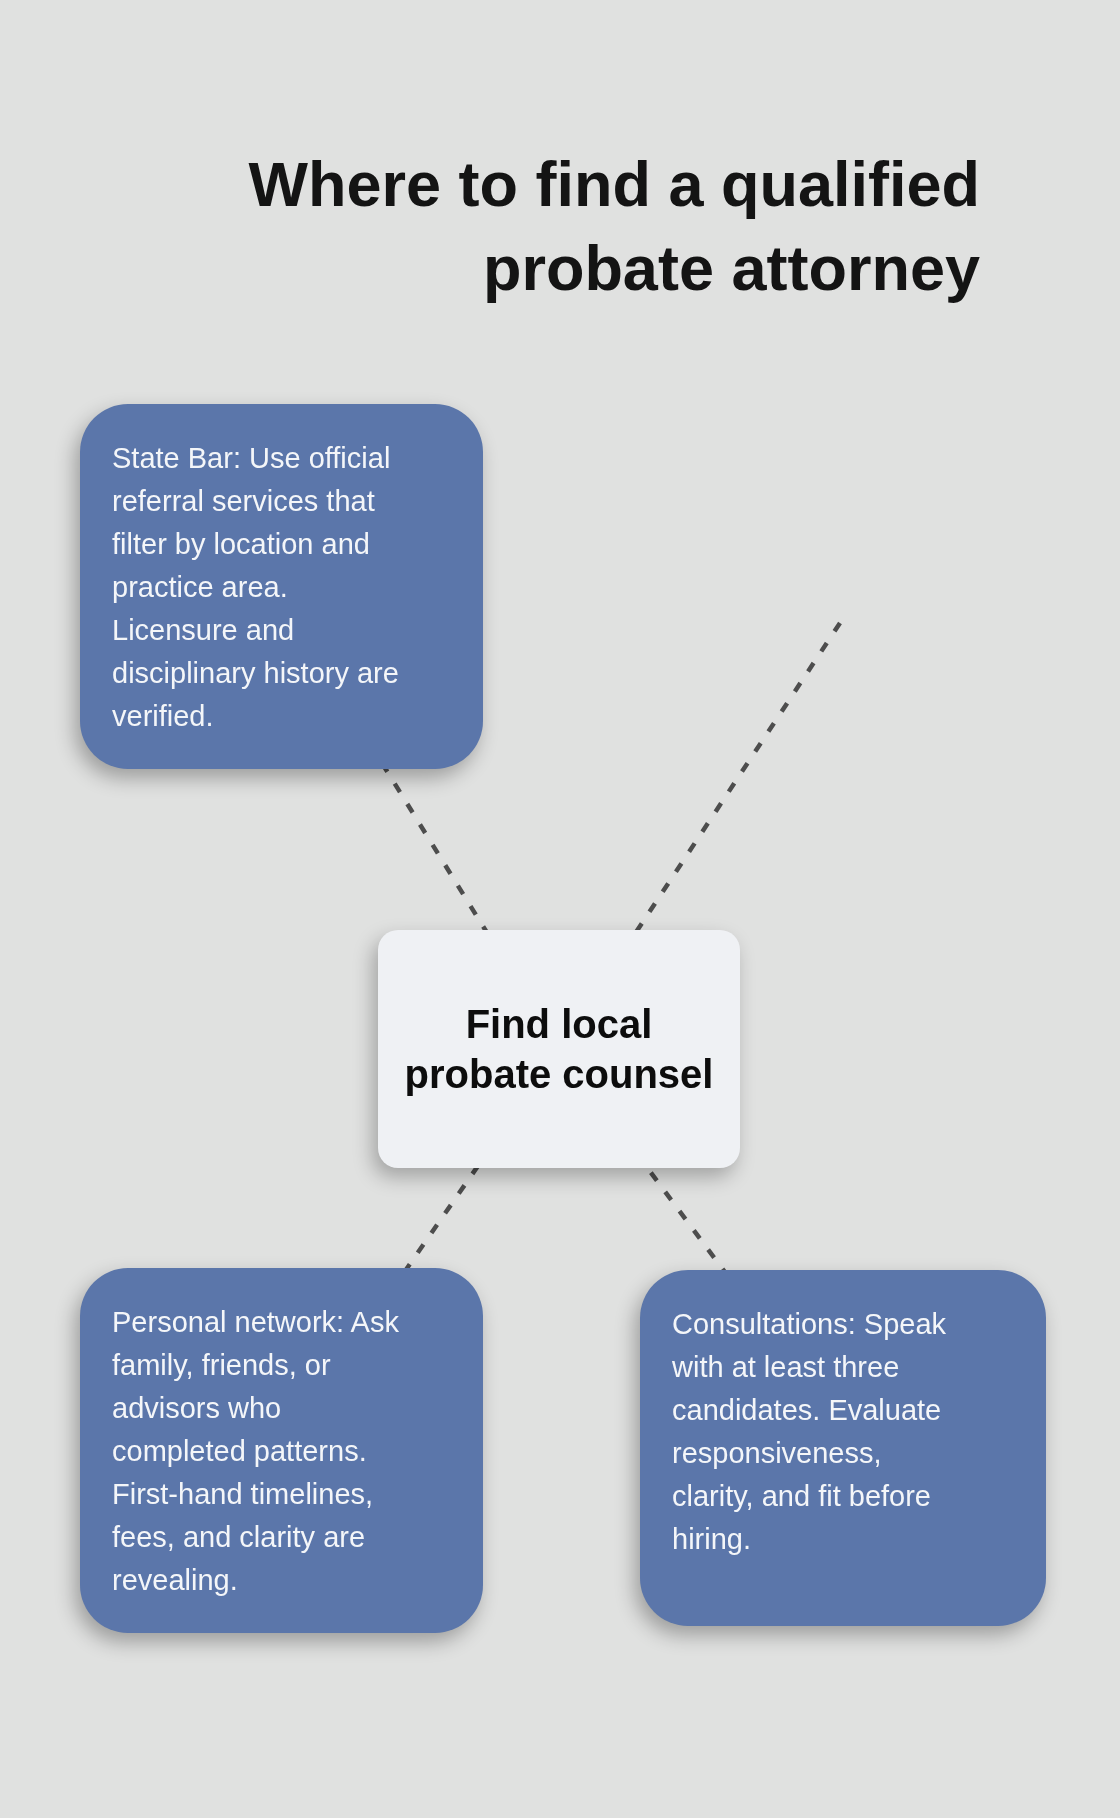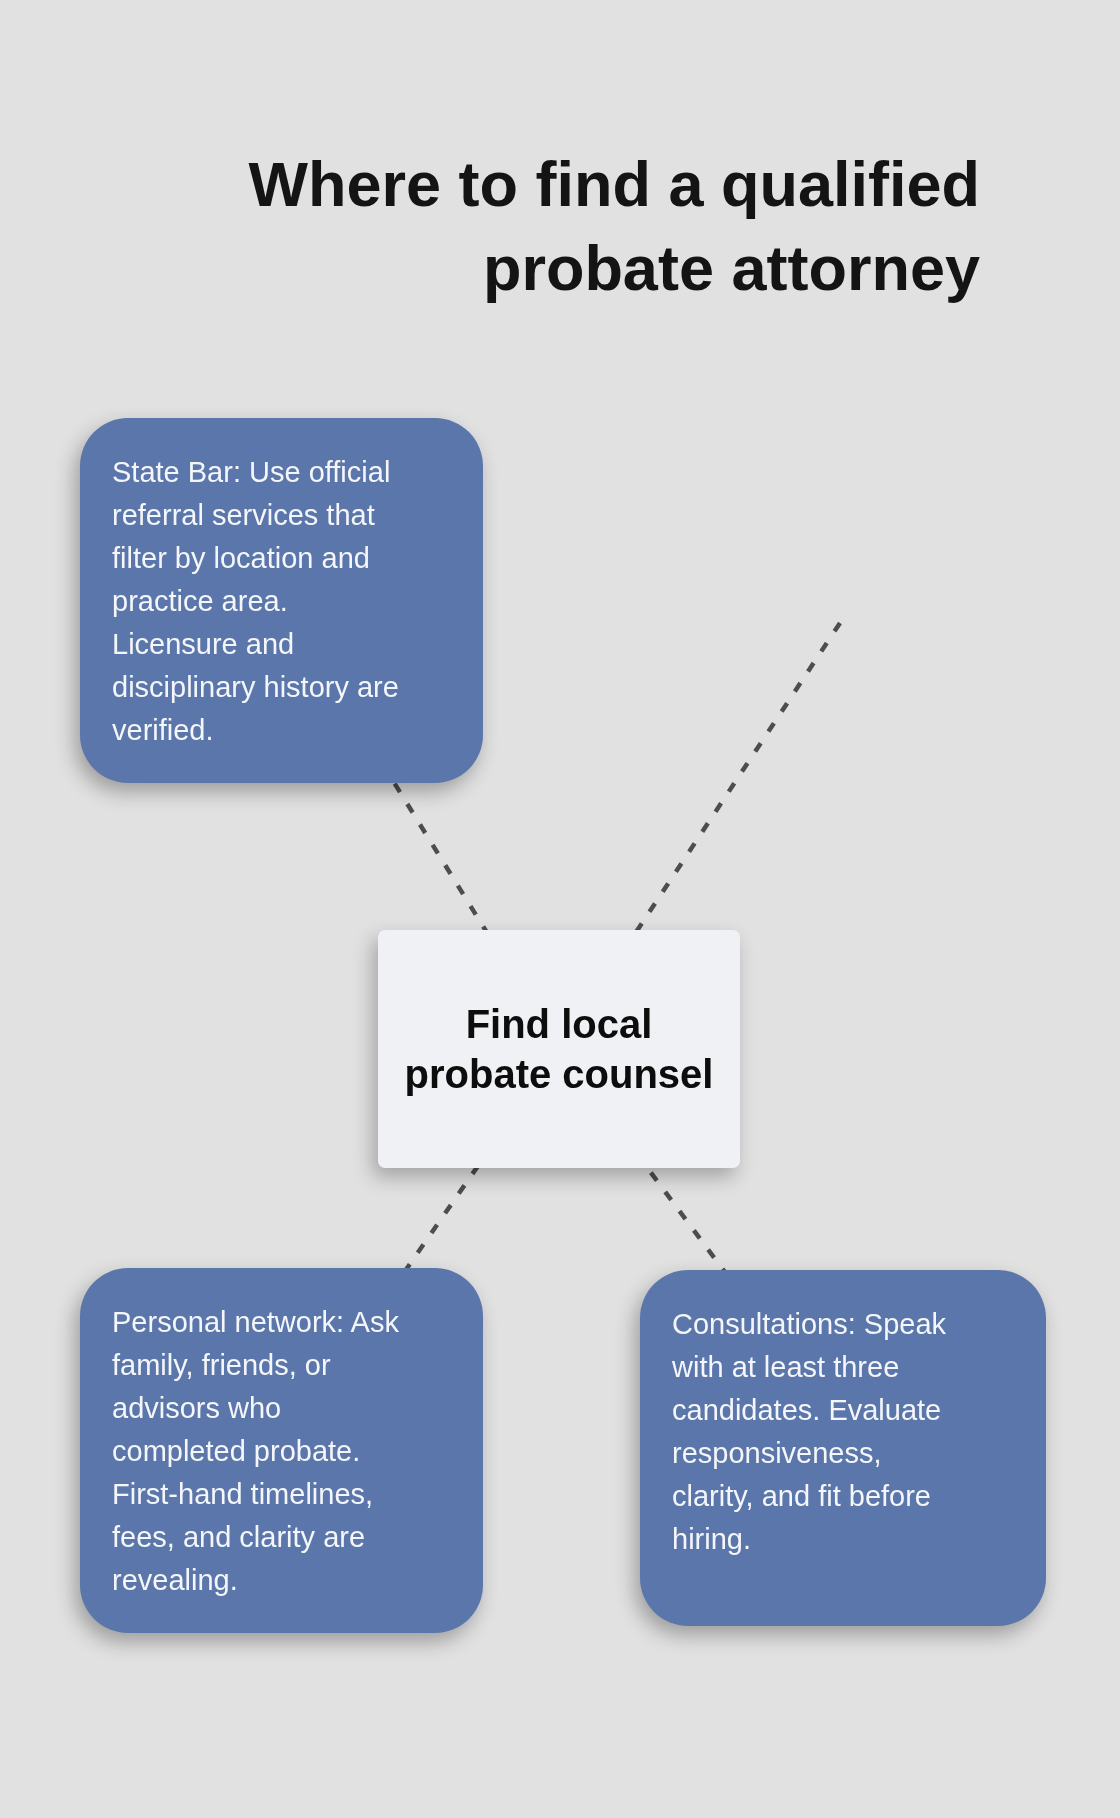--- a/index.html
+++ b/index.html
@@ -43,33 +43,33 @@
     box-sizing: border-box;
     border-radius: 48px;
     background: var(--accent, #5b76aa);
     color: var(--node-text, #f4f6f9);
     font-size: 29px;
     line-height: 43px;
     padding: 33px 30px 0 32px;
     white-space: pre-line;
     box-shadow: -5px 9px 20px rgba(0, 0, 0, 0.30);
   }
-  .node-tl { left: 80px;  top: 418px;  width: 403px; height: 365px; }
+  .node-tl { left: 80px;  top: 404px;  width: 403px; height: 365px; }
   .node-tr { left: 638px; top: 418px;  width: 404px; height: 410px; }
   .node-bl { left: 80px;  top: 1268px; width: 403px; height: 365px; }
   .node-br { left: 640px; top: 1270px; width: 406px; height: 356px; }
   .center-node {
     position: absolute;
     z-index: 3;
     left: 378px;
     top: 930px;
     width: 362px;
     height: 238px;
     box-sizing: border-box;
-    border-radius: 7px;
+    border-radius: 20px;
     background: var(--center-bg, #eff1f4);
     color: var(--center-text, #0d0d0d);
     display: flex;
     align-items: center;
     justify-content: center;
     text-align: center;
     font-size: 40px;
     line-height: 50px;
     font-weight: 700;
     white-space: pre-line;
@@ -96,21 +96,21 @@
 filter by location and
 practice area.
 Licensure and
 disciplinary history are
 verified.</div>
 
 
   <div class="node node-bl">Personal network: Ask
 family, friends, or
 advisors who
-completed probate.
+completed patterns.
 First-hand timelines,
 fees, and clarity are
 revealing.</div>
 
   <div class="node node-br">Consultations: Speak
 with at least three
 candidates. Evaluate
 responsiveness,
 clarity, and fit before
 hiring.</div>

